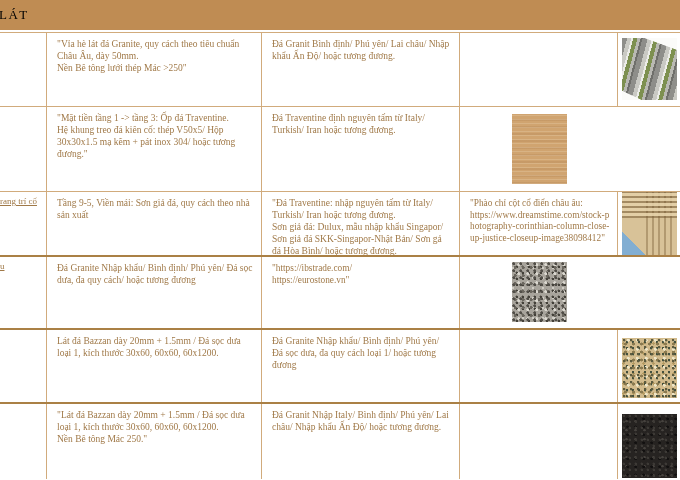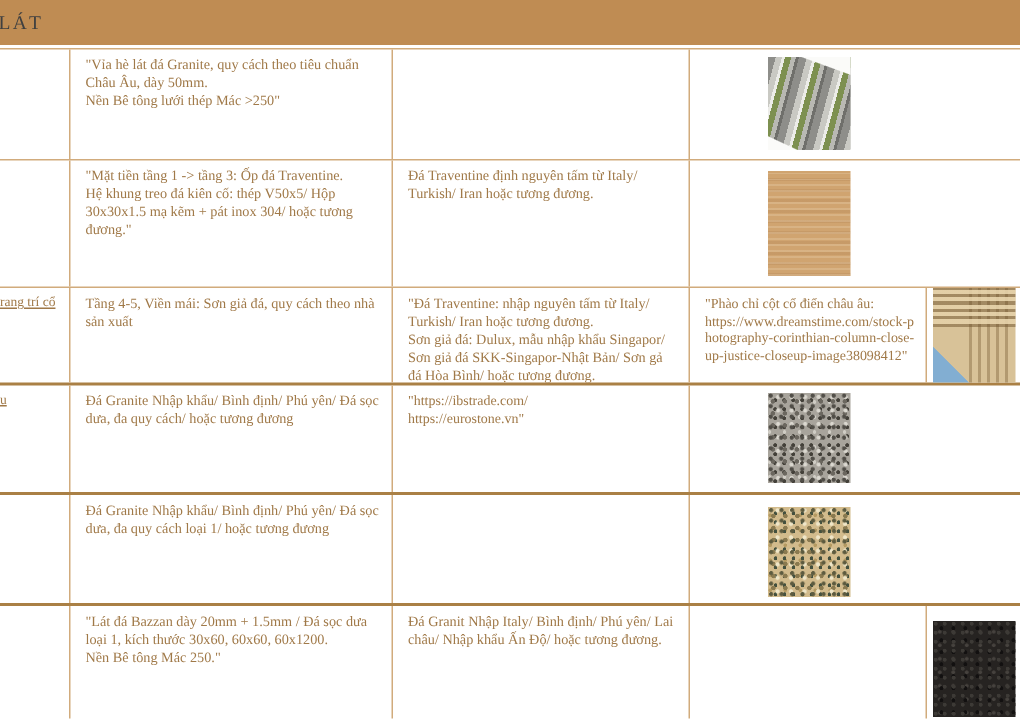--- a/index.html
+++ b/index.html
@@ -1,21 +1,21 @@
 <!DOCTYPE html>
 <html><head>
 <meta charset="utf-8">
 <style>
   html,body{margin:0;padding:0;}
   body{
     width:680px;height:480px;overflow:hidden;background:#ffffff;
     font-family:"Liberation Serif", serif;
   }
   .titlebar{
-    height:30px;background:#bf8c53;color:#404040;
+    height:30px;background:#bf8c53;color:#000000;
     display:flex;align-items:center;
     font-size:13px;letter-spacing:1.5px;font-variant:small-caps;
     padding-left:1px;box-sizing:border-box;
   }
   .titlebar .title{margin-left:-2px;}
   .tbl{margin-top:2px;}
   .row{
     display:grid;
     grid-template-columns:47px 215px 198px 158px 62px;
     border-bottom:1px solid #d1ab7c;
@@ -116,39 +116,40 @@
 <div class="titlebar">
   <span class="title">LÁT</span>
 </div>
 
 <div class="tbl">
 
   <div class="row row-1">
     <div class="cell label"></div>
     <div class="cell">"Vỉa hè lát đá Granite, quy cách theo tiêu chuẩn Châu Âu, dày 50mm.
 Nền Bê tông lưới thép Mác &gt;250"</div>
+    <div class="cell">Đá Granit Bình định/ Phú yên/ Lai châu/ Nhập khẩu Ấn Độ/ hoặc tương đương.</div>
     <div class="cell links"></div>
     <div class="cell thumbcell">
       <div class="thumb thumb-paving" title="striped-paving-with-grass"></div>
     </div>
   </div>
 
   <div class="row row-2">
     <div class="cell label"></div>
     <div class="cell">"Mặt tiền tầng 1 -&gt; tầng 3: Ốp đá Traventine.
 Hệ khung treo đá kiên cố: thép V50x5/ Hộp 30x30x1.5 mạ kẽm + pát inox 304/ hoặc tương đương."</div>
     <div class="cell">Đá Traventine định nguyên tấm từ Italy/ Turkish/ Iran hoặc tương đương.</div>
     <div class="cell thumbcell">
       <div class="thumb thumb-travertine" title="travertine-beige-slab"></div>
     </div>
   </div>
 
   <div class="row row-3">
     <div class="cell label">rang trí cổ</div>
-    <div class="cell">Tầng 4-5, Viền mái: Sơn giả đá, quy cách theo nhà sản xuất</div>
+    <div class="cell">Tầng 9-5, Viền mái: Sơn giả đá, quy cách theo nhà sản xuất</div>
     <div class="cell">"Đá Traventine: nhập nguyên tấm từ Italy/ Turkish/ Iran hoặc tương đương.
 Sơn giả đá: Dulux, mẫu nhập khẩu Singapor/ Sơn giả đá SKK-Singapor-Nhật Bản/ Sơn gả đá Hòa Bình/ hoặc tương đương.
 "</div>
     <div class="cell links">"Phào chỉ cột cổ điển châu âu:
 https://www.dreamstime.com/stock-photography-corinthian-column-close-up-justice-closeup-image38098412"</div>
     <div class="cell thumbcell">
       <div class="thumb thumb-column" title="corinthian-column-photo"></div>
     </div>
   </div>
 
@@ -157,20 +158,21 @@
     <div class="cell">Đá Granite Nhập khẩu/ Bình định/ Phú yên/ Đá sọc dưa, đa quy cách/ hoặc tương đương</div>
     <div class="cell links">"https://ibstrade.com/
 https://eurostone.vn"</div>
     <div class="cell thumbcell">
       <div class="thumb thumb-granite-grey" title="grey-speckled-granite"></div>
     </div>
   </div>
 
   <div class="row row-5">
     <div class="cell label"></div>
+    <div class="cell">Lát đá Bazzan dày 20mm + 1.5mm / Đá sọc dưa loại 1, kích thước 30x60, 60x60, 60x1200.</div>
     <div class="cell">Đá Granite Nhập khẩu/ Bình định/ Phú yên/ Đá sọc dưa, đa quy cách loại 1/ hoặc tương đương</div>
     <div class="cell links"></div>
     <div class="cell thumbcell">
       <div class="thumb thumb-granite-tan" title="tan-speckled-granite"></div>
     </div>
   </div>
 
   <div class="row row-6">
     <div class="cell label"></div>
     <div class="cell">"Lát đá Bazzan dày 20mm + 1.5mm / Đá sọc dưa loại 1, kích thước 30x60, 60x60, 60x1200.

